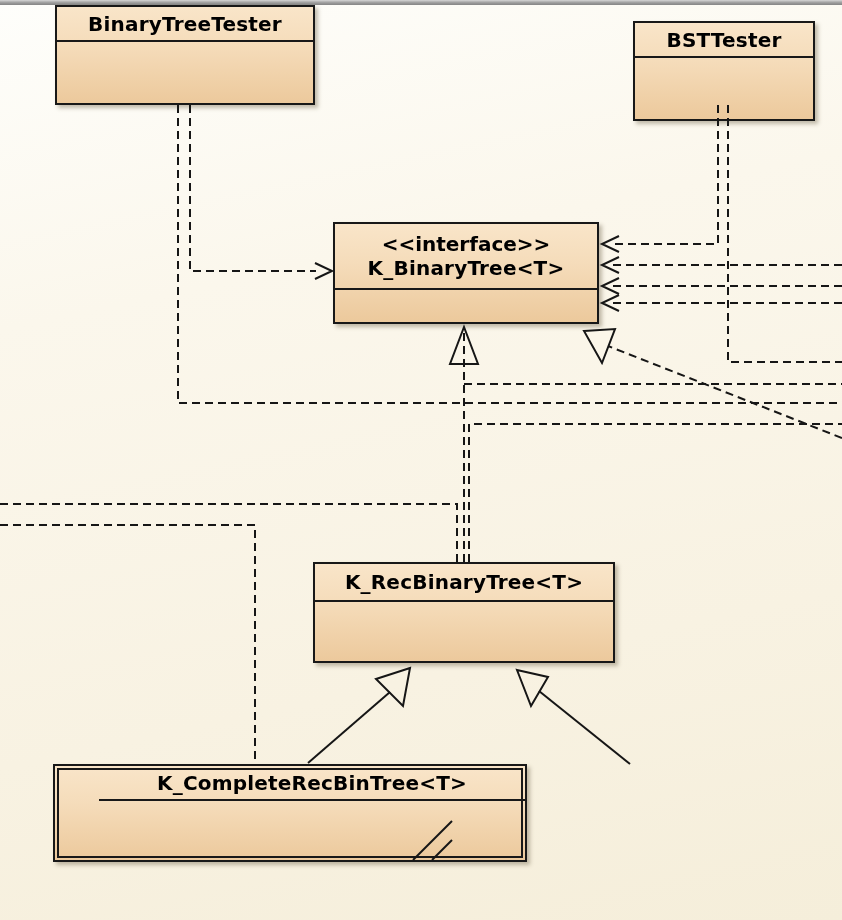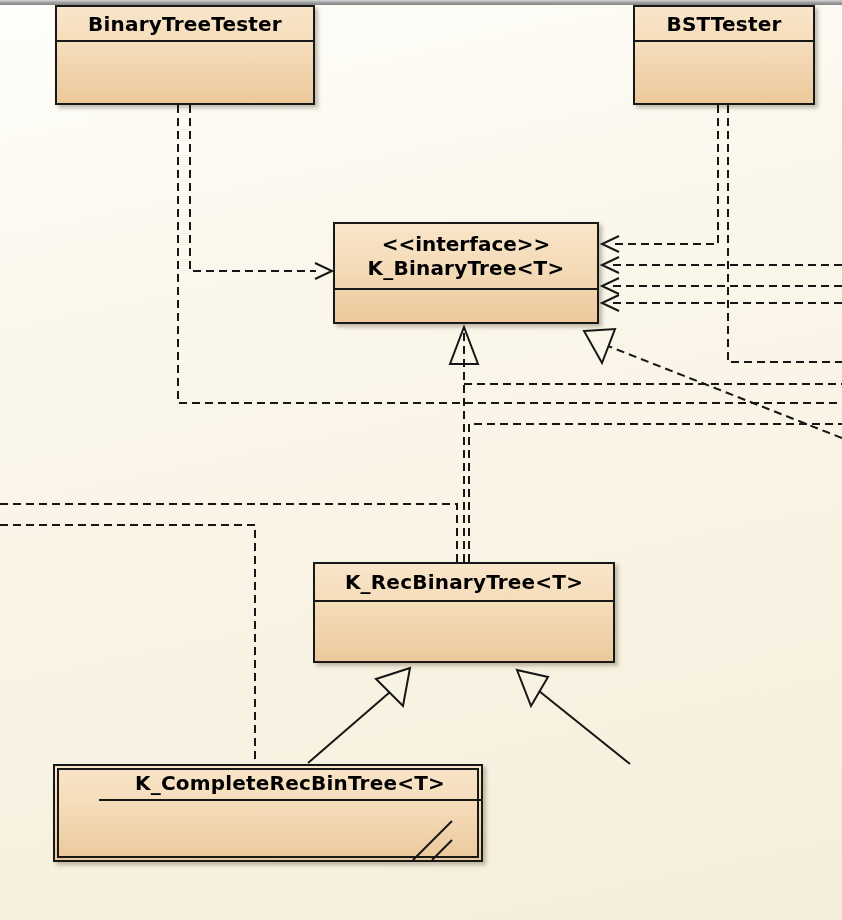--- a/index.html
+++ b/index.html
@@ -32,21 +32,21 @@
 
   <div class="topbar"></div>
 
   <div class="uml-class" style="left:55px;top:5px;width:260px;height:100px;">
     <div class="hdr" style="height:35px">
       <span class="cname">BinaryTreeTester</span>
     </div>
     <div class="cbody"></div>
   </div>
 
-  <div class="uml-class" style="left:633px;top:5px;width:182px;height:100px;">
+  <div class="uml-class" style="left:633px;top:21px;width:182px;height:100px;">
     <div class="hdr" style="height:35px">
       <span class="cname">BSTTester</span>
     </div>
     <div class="cbody"></div>
   </div>
 
   <div class="uml-class" style="left:333px;top:222px;width:266px;height:102px;">
     <div class="hdr" style="height:66px">
       <span class="stereo">&lt;&lt;interface&gt;&gt;</span>
       <span class="cname">K_BinaryTree&lt;T&gt;</span>
@@ -54,21 +54,21 @@
     <div class="cbody"></div>
   </div>
 
   <div class="uml-class" style="left:313px;top:562px;width:302px;height:101px;">
     <div class="hdr" style="height:38px">
       <span class="cname">K_RecBinaryTree&lt;T&gt;</span>
     </div>
     <div class="cbody"></div>
   </div>
 
-  <div class="uml-class selected" style="left:53px;top:764px;width:430px;height:98px;padding-left:44px;">
+  <div class="uml-class selected" style="left:53px;top:764px;width:474px;height:98px;padding-left:44px;">
     <div class="hdr" style="height:35px">
       <span class="cname">K_CompleteRecBinTree&lt;T&gt;</span>
     </div>
     <div class="cbody"></div>
     <div class="inner-frame"></div>
   </div>
 
 
   <svg class="wires" width="842" height="920" viewBox="0 0 842 920">
 

